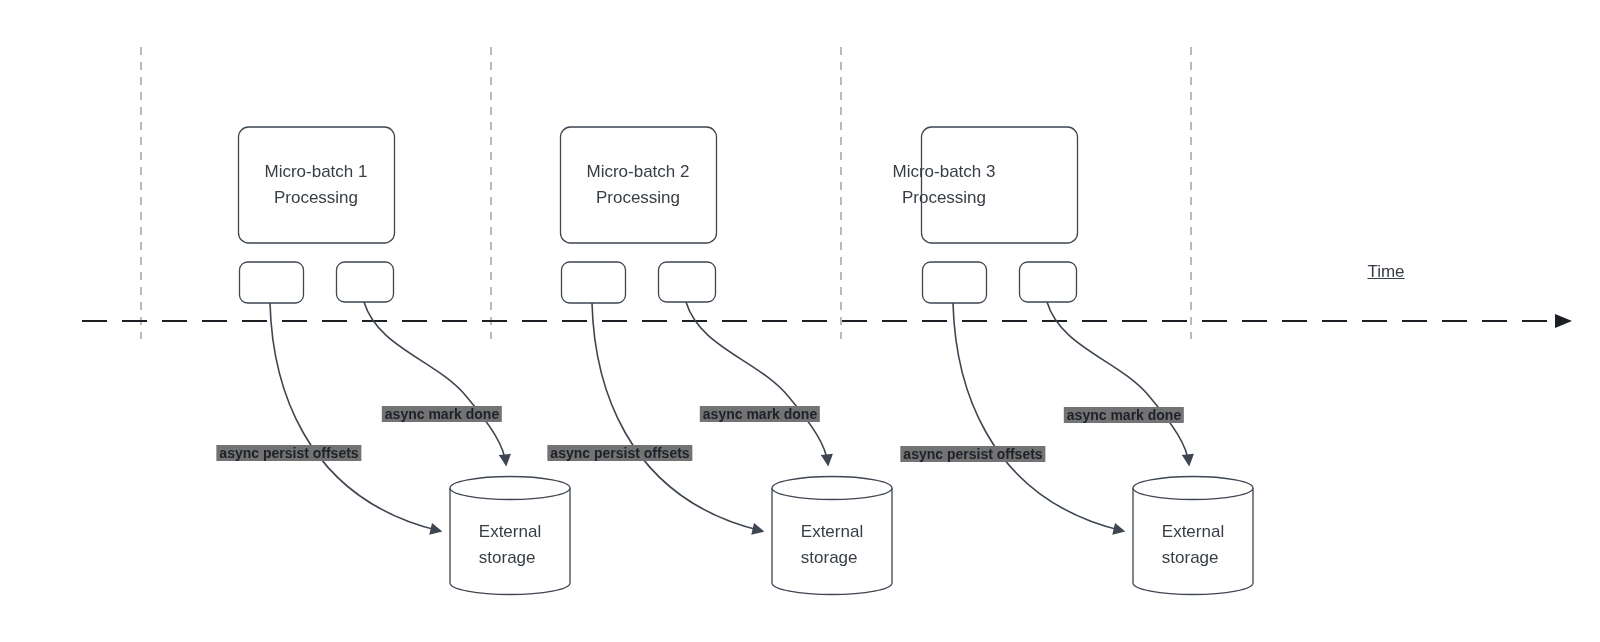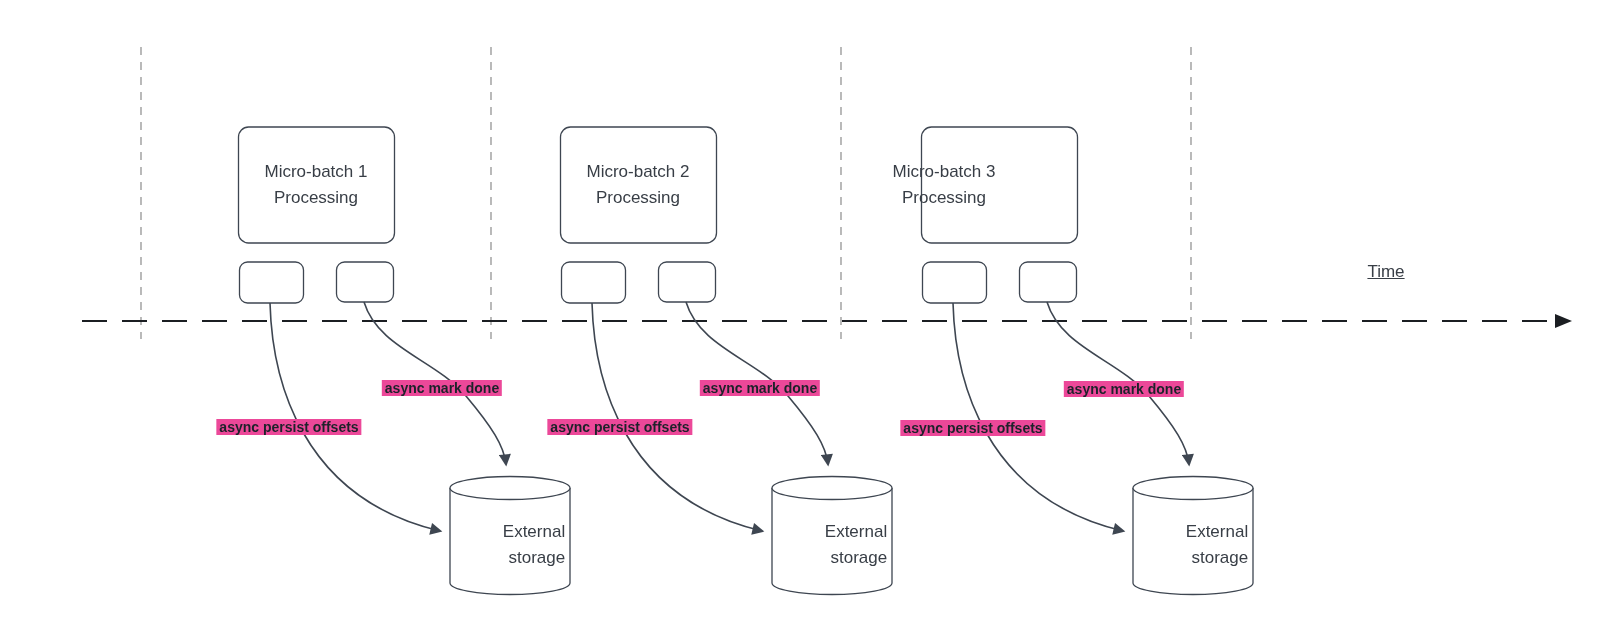--- a/index.html
+++ b/index.html
@@ -7,25 +7,25 @@
     position:relative;width:1600px;height:642px;background:#ffffff;
     font-family:"Liberation Sans", sans-serif;overflow:hidden;padding-left:39px;
   }
   .canvas svg{position:absolute;left:0;top:0;}
   .box-title{
     position:absolute;display:flex;flex-direction:column;justify-content:center;align-items:center;
     width:156px;height:116px;text-align:center;font-size:17px;line-height:26px;color:#383e46;
   }
   .arrow-label{
     position:absolute;transform:translate(-50%,-50%);white-space:nowrap;
-    font-size:14px;font-weight:bold;color:#1d222a;background:#ec4899;padding:0 3px;
+    font-size:14px;font-weight:bold;color:#1d222a;background:#737373;padding:0 3px;margin-top:26px;
   }
   .storage-label{
-    position:absolute;transform:translate(-50%,-50%);text-align:right;
-    font-size:17px;line-height:26px;color:#383e46;white-space:nowrap;margin-left:24px;
+    position:absolute;transform:translate(-50%,-50%);text-align:left;
+    font-size:17px;line-height:26px;color:#383e46;white-space:nowrap;
   }
   .time-label{
     position:absolute;transform:translate(-50%,-50%);font-size:17px;color:#383e46;white-space:nowrap;text-decoration:underline;
   }
 </style>
 </head>
 <body>
 
 <div class="canvas">
 

